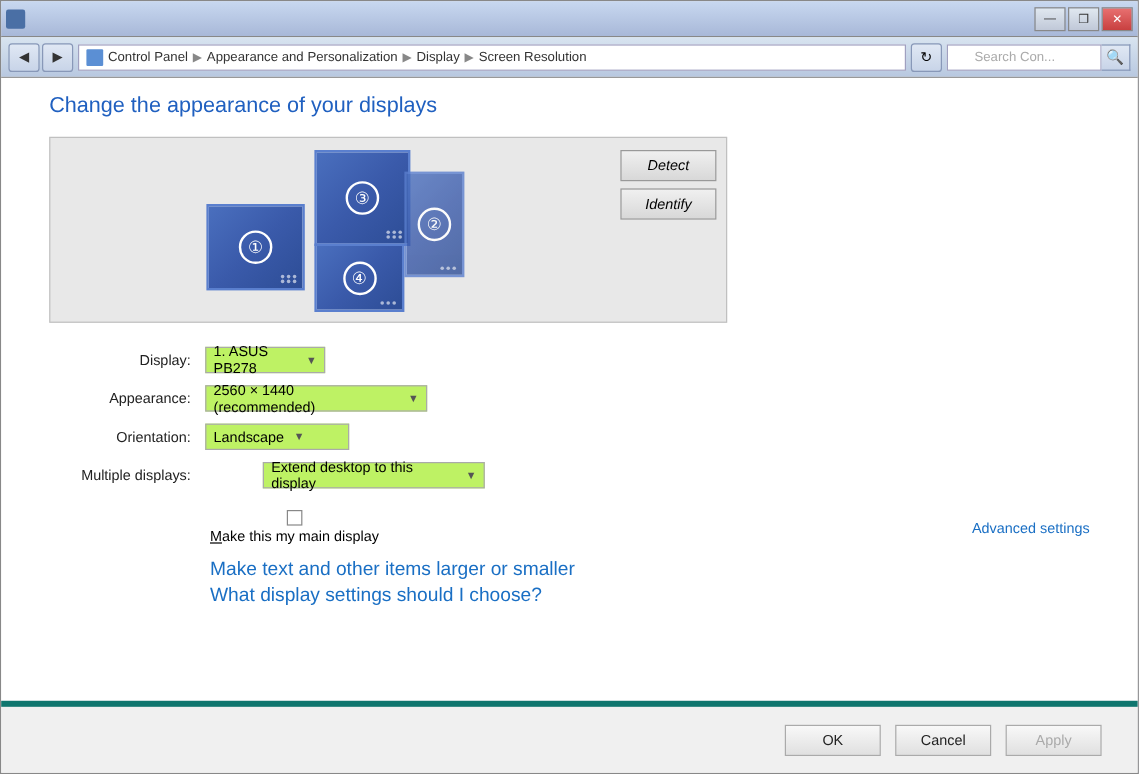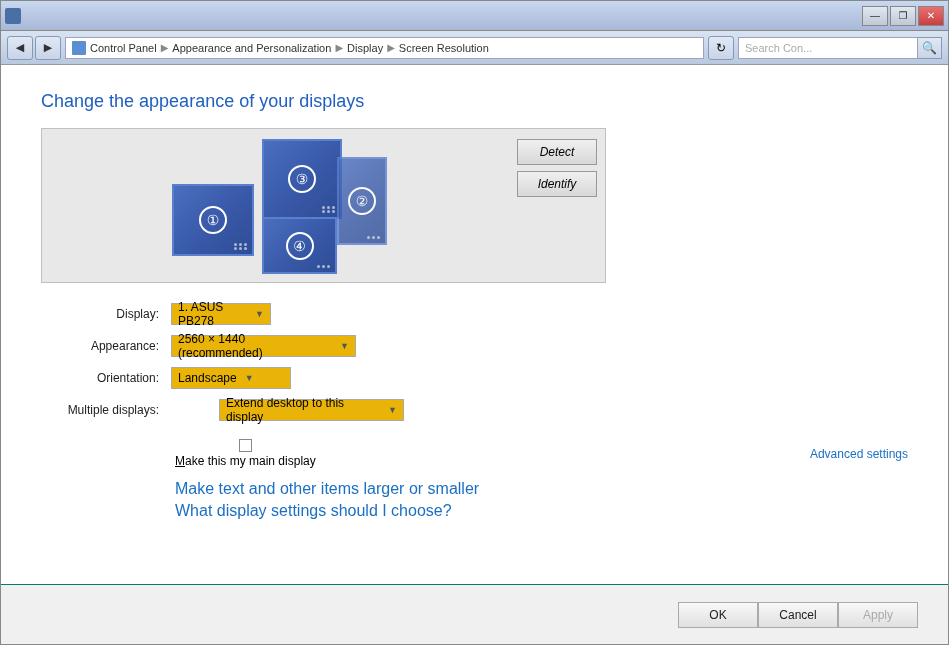--- a/index.html
+++ b/index.html
@@ -122,27 +122,27 @@
       height: 24px;
       background: linear-gradient(to bottom, #e0e8f4, #c8d4e8);
       border: 1px solid #8898b8;
       border-radius: 3px;
       cursor: pointer;
       display: flex;
       align-items: center;
       justify-content: center;
     }
     .search-box {
-      width: 180px;
+      width: 129px;
       height: 22px;
       background: white;
       border: 1px solid #a0a0c0;
       display: flex;
       align-items: center;
-      padding: 0 6px;
+      padding: 0 22px;
       font-size: 11px;
       color: #aaa;
     }
     .search-icon-btn {
       width: 24px;
       height: 22px;
       background: linear-gradient(to bottom, #e0e8f4, #c8d4e8);
       border: 1px solid #8898b8;
       border-left: none;
       cursor: pointer;
@@ -150,21 +150,21 @@
       align-items: center;
       justify-content: center;
     }
 
     
     .content {
       flex: 1;
       background: white;
       display: flex;
       flex-direction: column;
-      padding: 26px 40px;
+      padding: 12px 40px;
       overflow: auto;
     }
 
     .page-title {
       font-size: 18px;
       color: #2060c0;
       font-weight: normal;
       margin-bottom: 16px;
     }
 
@@ -243,21 +243,21 @@
       width: 130px;
       text-align: right;
       padding-right: 12px;
       font-size: 12px;
       color: #222;
     }
 
     
     .dropdown {
       height: 22px;
-      background: #eab308;
+      background: #bef264;
       border: 1px solid #aaa;
       display: flex;
       align-items: center;
       padding: 0 6px;
       cursor: pointer;
       position: relative;
     }
     .dropdown-arrow {
       margin-left: 8px;
       font-size: 9px;
@@ -312,26 +312,26 @@
       font-size: 16px;
       text-decoration: none;
       display: block;
       margin-bottom: 4px;
     }
 
     
     .bottom-bar {
       height: 60px;
       background: #f0f0f0;
-      border-top: 1px solid #0f766e;
+      border-top: 5px solid #0f766e;
       display: flex;
       align-items: center;
       justify-content: flex-end;
       padding: 0 30px;
-      gap: 0;
+      gap: 12px;
       flex-shrink: 0;
     }
     .action-btn {
       width: 80px;
       height: 26px;
       background: linear-gradient(to bottom, #f8f8f8, #e0e0e0);
       border: 1px solid #aaa;
       cursor: pointer;
       font-size: 12px;
       display: flex;

